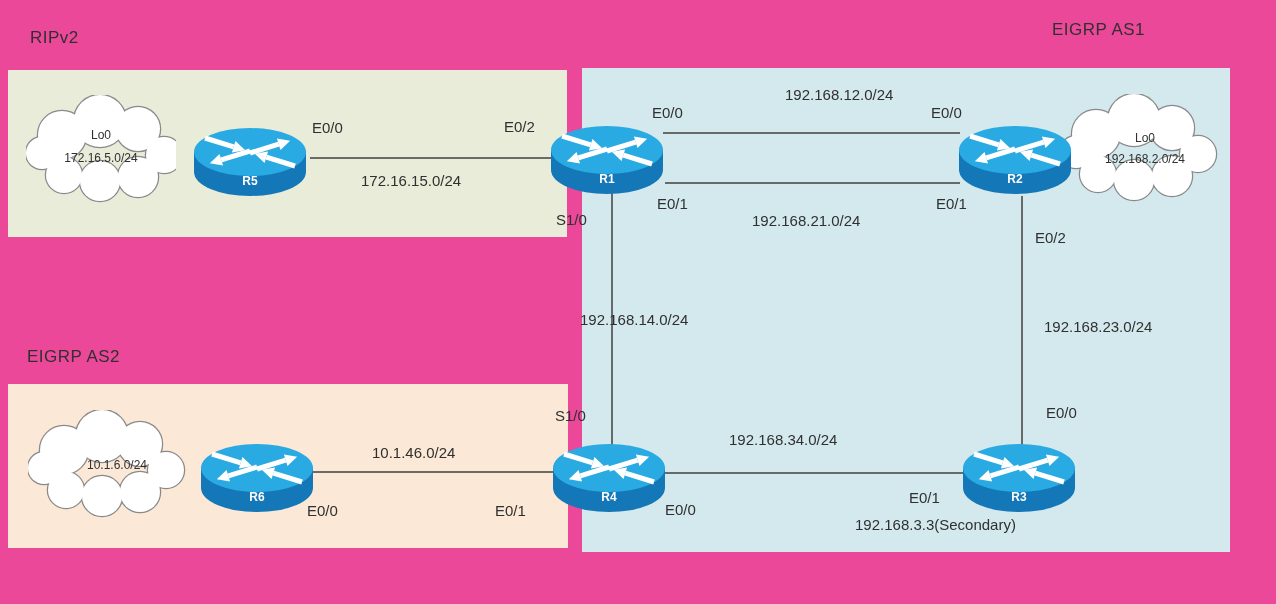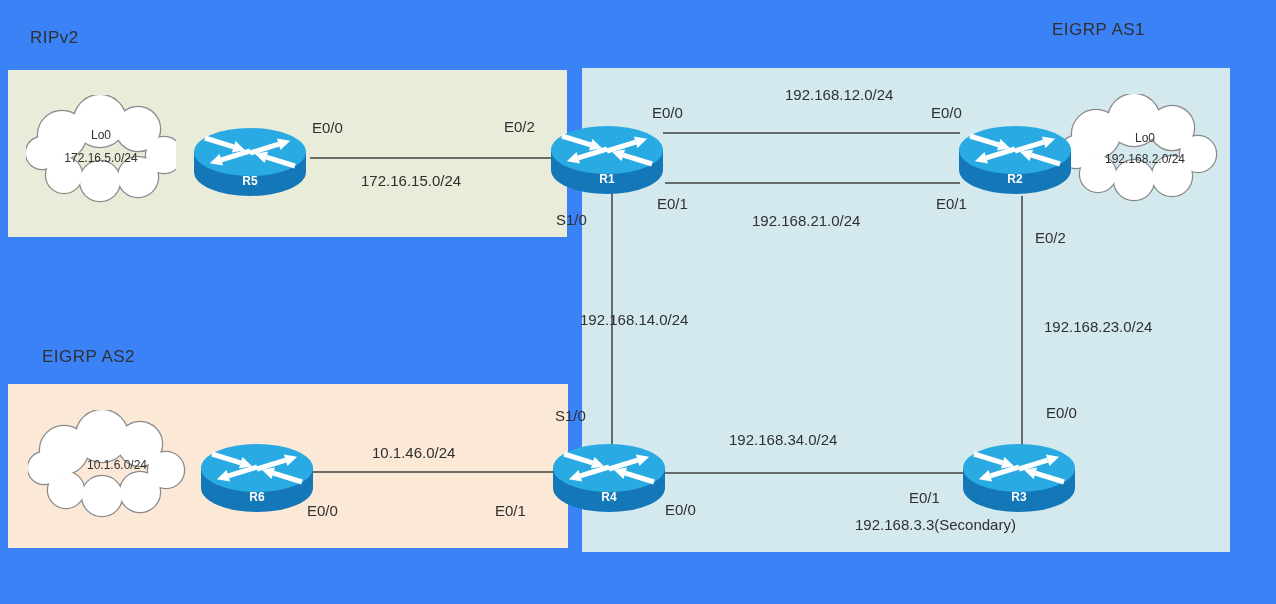--- a/index.html
+++ b/index.html
@@ -1,17 +1,17 @@
 <!DOCTYPE html>
 <html style="--region-ripv2-bg: #e9ecd8; --region-as1-bg: #d4e9ee; --region-as2-bg: #fbe8d6; --router-top: #2aaae2; --router-body: #1377b8; --link-line: #404040; --text: #303030; --cloud-outline: #8a8a8a;"><head>
 <meta charset="utf-8">
 <style>
   html,body{margin:0;padding:0;background:#fff;}
   .canvas{
-    position:relative;width:1276px;height:604px;background:#3b82f6;overflow:hidden;
+    position:relative;width:1276px;height:604px;background:#ec4899;overflow:hidden;
     font-family:"Liberation Sans", sans-serif;color:var(--text,#303030);
   }
   .region{position:absolute;}
   .region-ripv2{left:8px;top:70px;width:559px;height:167px;background:var(--region-ripv2-bg);}
   .region-as1{left:582px;top:68px;width:648px;height:484px;background:var(--region-as1-bg);}
   .region-as2{left:8px;top:384px;width:560px;height:164px;background:var(--region-as2-bg);}
   .title{position:absolute;font-size:17px;letter-spacing:.5px;white-space:nowrap;}
   .lbl{position:absolute;font-size:15px;white-space:nowrap;}
   .net{font-size:15px;}
   .links{position:absolute;left:0;top:0;}
@@ -34,21 +34,21 @@
 <body>
 
 <div class="canvas">
 
   <div class="region region-ripv2"></div>
   <div class="region region-as1"></div>
   <div class="region region-as2"></div>
 
   <div class="title" style="left:30px;top:28px;">RIPv2</div>
   <div class="title" style="left:1052px;top:20px;">EIGRP AS1</div>
-  <div class="title" style="left:42px;top:347px;">EIGRP AS2</div>
+  <div class="title" style="left:27px;top:347px;">EIGRP AS2</div>
 
   <svg width="0" height="0" style="position:absolute">
     <defs>
       <g id="arw">
         <path d="M0,-2.5 L30,-2.5 L30,2.5 L0,2.5 Z" fill="#fff"></path>
         <path d="M30,-6 L42,0 L30,6 Z" fill="#fff"></path>
       </g>
       <g id="router-shape">
         <path class="rt-body" d="M1,28 L1,48 A56,24 0 0,0 113,48 L113,28 Z"></path>
         <ellipse class="rt-top" cx="57" cy="28" rx="56" ry="24"></ellipse>

